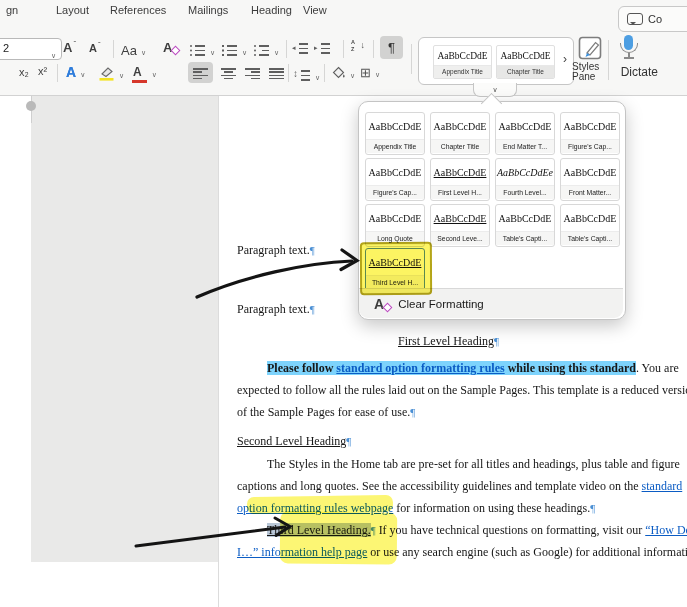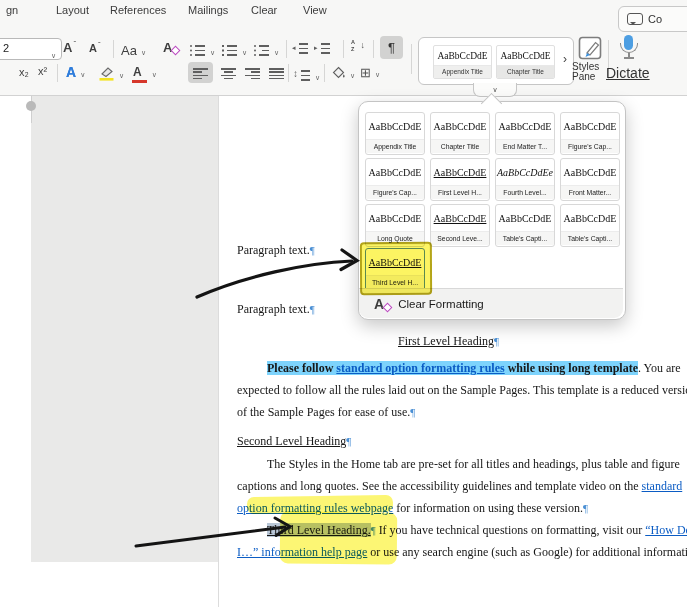--- a/index.html
+++ b/index.html
@@ -57,21 +57,21 @@
   
   .gbox{position:absolute;left:418px;top:37px;width:154px;height:46px;background:#fff;border:1px solid #c6c6c6;border-radius:6px;}
   .gcard{position:absolute;top:7px;width:57px;height:32px;border:1px solid #e0e0e0;border-radius:2px;background:#fff;overflow:hidden;}
   .gprev{display:block;text-align:center;font-family:"Liberation Serif",serif;font-size:9.5px;color:#111;height:19px;line-height:20px;}
   .glbl{display:block;text-align:center;font-size:6.5px;color:#333;background:#efefee;height:12px;line-height:12px;border-top:1px solid #e8e8e8;}
   .gexp{position:absolute;right:6px;top:14px;font-size:12px;color:#444;}
   .gtab{position:absolute;left:473px;top:83px;width:42px;height:13px;background:#fbfbfa;border:1px solid #c6c6c6;border-top:none;
         border-radius:0 0 7px 7px;display:flex;align-items:center;justify-content:center;z-index:5;}
   .gtab::after{content:"∨";font-size:7px;color:#555;}
   .paneBtn{position:absolute;left:572px;top:62px;width:40px;font-size:10px;line-height:10px;color:#333;}
-  .dictBtn{position:absolute;left:606px;top:65px;width:52px;text-align:left;font-size:14px;color:#333;text-decoration:underline;}
+  .dictBtn{position:absolute;left:606px;top:65px;width:52px;text-align:right;font-size:12px;color:#333;}
   
   .mic{position:absolute;left:618px;top:35px;width:22px;height:26px;}
   .mic .cap{position:absolute;left:6px;top:0;width:9px;height:15px;background:#4d9ee2;border-radius:5px;}
   .mic .arc{position:absolute;left:2px;top:8px;width:16px;height:9px;border:1.5px solid #8a8a8a;border-top:none;border-radius:0 0 9px 9px;}
   .mic .stem{position:absolute;left:10px;top:18px;width:1.5px;height:4px;background:#8a8a8a;}
   .mic .base{position:absolute;left:5.5px;top:22px;width:10px;height:1.5px;background:#8a8a8a;}
   
   .cmt{position:absolute;left:618px;top:6px;width:80px;height:24px;background:#fbfbfa;border:1px solid #c8c8c8;border-radius:6px;
        display:flex;align-items:center;gap:5px;padding-left:8px;z-index:1;}
   .bubble{width:14px;height:10px;border:1.4px solid #555;border-radius:3px;position:relative;}
@@ -115,21 +115,21 @@
   .arrows{position:absolute;left:0;top:0;z-index:30;pointer-events:none;}
 </style>
 </head>
 <body>
 
 <div class="ribbon">
   <span class="tab" style="left:6px">gn</span>
   <span class="tab" style="left:56px">Layout</span>
   <span class="tab" style="left:110px">References</span>
   <span class="tab" style="left:188px">Mailings</span>
-  <span class="tab" style="left:251px">Clear</span>
+  <span class="tab" style="left:251px">Heading</span>
   <span class="tab" style="left:303px">View</span>
 
   <div class="cmt">
     <span class="bubble"></span>
     <span class="lbl">Co</span>
   </div>
 
   <div class="sizebox">
     <span class="val">2</span>
     <span class="chev"></span>
@@ -312,29 +312,29 @@
 <div class="canvas"></div>
 <div class="vline"></div>
 <div class="knob"></div>
 <div class="page"></div>
 
 <div class="dline" style="left:237px;top:243px"><span>Paragraph text.</span><span class="pmark">¶</span></div>
 <div class="dline" style="left:237px;top:302px"><span>Paragraph text.</span><span class="pmark">¶</span></div>
 
 <div class="dline ctr" style="left:237px;top:334px;width:423px"><span class="u">First Level Heading</span><span class="pmark">¶</span></div>
 
-<div class="dline just" style="left:267px;top:361px;width:393px"><span class="hl">Please follow </span><span class="hl link">standard option formatting rules</span><span class="hl"> while using long template</span><span>. You are</span></div>
+<div class="dline just" style="left:267px;top:361px;width:393px"><span class="hl">Please follow </span><span class="hl link">standard option formatting rules</span><span class="hl"> while using this standard</span><span>. You are</span></div>
 <div class="dline just" style="left:237px;top:383px;width:423px"><span>expected to follow all the rules laid out on the Sample Pages. This template is a reduced version</span></div>
 <div class="dline" style="left:237px;top:405px"><span>of the Sample Pages for ease of use.</span><span class="pmark">¶</span></div>
 
 <div class="dline" style="left:237px;top:434px"><span class="u">Second Level Heading</span><span class="pmark">¶</span></div>
 
 <div class="dline just" style="left:267px;top:457px;width:393px"><span>The Styles in the Home tab are pre-set for all titles and headings, plus table and figure</span></div>
 <div class="dline just" style="left:237px;top:479px;width:423px"><span>captions and long quotes. See the accessibility guidelines and template video on the </span><span class="link">standard</span></div>
-<div class="dline" style="left:237px;top:501px"><span class="link">option formatting rules webpage</span><span> for information on using these version.</span><span class="pmark">¶</span></div>
+<div class="dline" style="left:237px;top:501px"><span class="link">option formatting rules webpage</span><span> for information on using these headings.</span><span class="pmark">¶</span></div>
 
 <div class="dline just" style="left:267px;top:523px;width:393px"><span class="sel u">Third Level Heading.</span><span class="pmark">¶</span><span> If you have technical questions on formatting, visit our </span><span class="link">“How Do</span></div>
 <div class="dline" style="left:237px;top:545px"><span class="link">I…” information help page</span><span> or use any search engine (such as Google) for additional information.</span></div>
 
 <div class="menu"></div>
 <div class="notch"></div>
 
 <div class="mcard" style="left:365px;top:112px">
     <span class="mprev">AaBbCcDdE</span>
     <span class="mlbl">Appendix Title</span>

